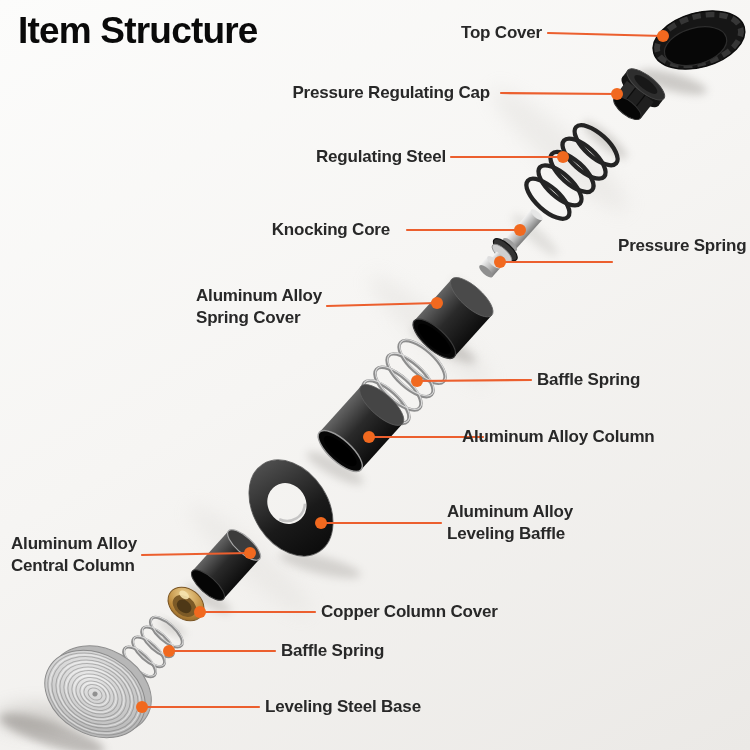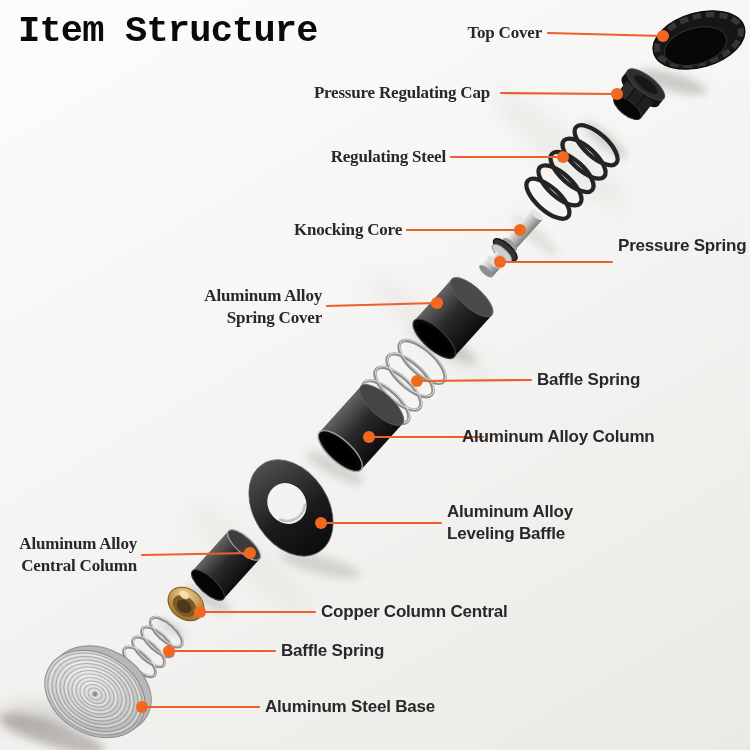--- a/index.html
+++ b/index.html
@@ -4,27 +4,27 @@
 <style>
   html,body{margin:0;padding:0;background:#e9e8e6;}
   .stage{
     position:relative;width:750px;height:750px;overflow:hidden;
     background:linear-gradient(150deg,#fcfcfb 0%,#f6f5f3 45%,#ebe9e6 100%);
     font-family:"Liberation Sans",sans-serif;
   }
   .stage svg{position:absolute;left:0;top:0;}
   .title{
     position:absolute;left:18px;top:10px;
-    font-size:37px;font-weight:bold;letter-spacing:-0.8px;color:#0a0a0a;font-family:Liberation Mono, monospace;
+    font-size:37px;font-weight:bold;letter-spacing:-0.8px;color:#0a0a0a;
   }
   .label{
     position:absolute;font-size:17px;font-weight:bold;line-height:22px;
     color:#282828;letter-spacing:-0.2px;white-space:pre-line;
   }
-  .label.r{text-align:right;font-family:Liberation Serif, serif;}
+  .label.r{text-align:left;}
 </style>
 </head>
 <body>
 
 <div class="stage">
 
   <svg width="750" height="750" viewBox="0 0 750 750">
     <defs>
       <filter id="b1" x="-60%" y="-60%" width="220%" height="220%">
           <feGaussianBlur stdDeviation="4"></feGaussianBlur>
@@ -268,26 +268,26 @@
       <circle cx="169" cy="651" r="6"></circle>
       <circle cx="142" cy="707" r="6"></circle>
     </g>
   </svg>
 
   <div class="title">Item Structure</div>
 
   <div class="label r" style="right:208px;top:22px">Top Cover</div>
   <div class="label r" style="right:260px;top:82px">Pressure Regulating Cap</div>
   <div class="label r" style="right:304px;top:146px">Regulating Steel</div>
-  <div class="label r" style="right:348px;top:219px">Knocking Core</div>
+  <div class="label r" style="right:360px;top:219px">Knocking Core</div>
   <div class="label" style="left:618px;top:235px">Pressure Spring</div>
   <div class="label r" style="right:428px;top:285px">Aluminum Alloy
 Spring Cover</div>
   <div class="label" style="left:537px;top:369px">Baffle Spring</div>
   <div class="label" style="left:462px;top:426px">Aluminum Alloy Column</div>
   <div class="label" style="left:447px;top:501px">Aluminum Alloy
 Leveling Baffle</div>
   <div class="label r" style="right:613px;top:533px">Aluminum Alloy
 Central Column</div>
-  <div class="label" style="left:321px;top:601px">Copper Column Central</div>
+  <div class="label" style="left:321px;top:601px">Copper Column Cover</div>
   <div class="label" style="left:281px;top:640px">Baffle Spring</div>
-  <div class="label" style="left:265px;top:696px">Aluminum Steel Base</div>
+  <div class="label" style="left:265px;top:696px">Leveling Steel Base</div>
 </div>
 
 </body></html>

